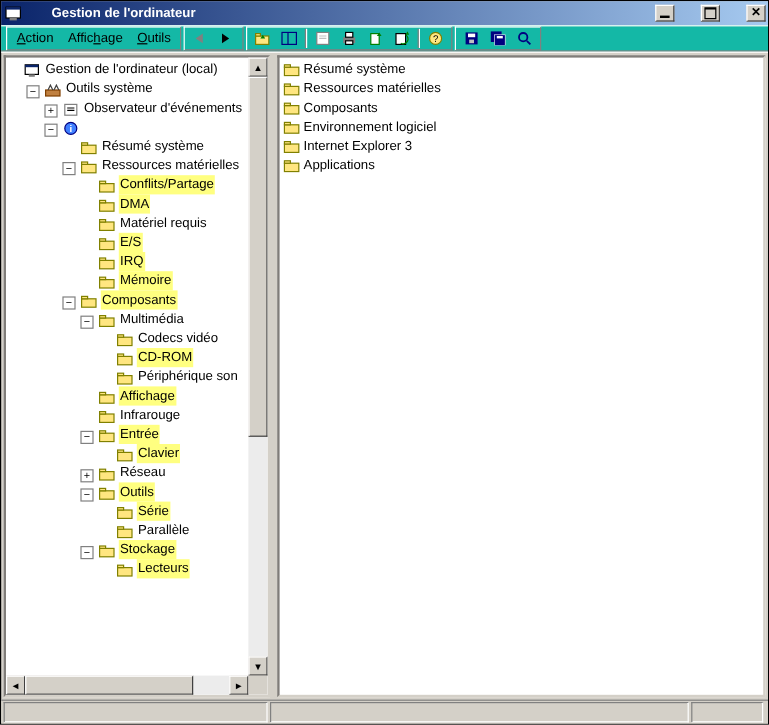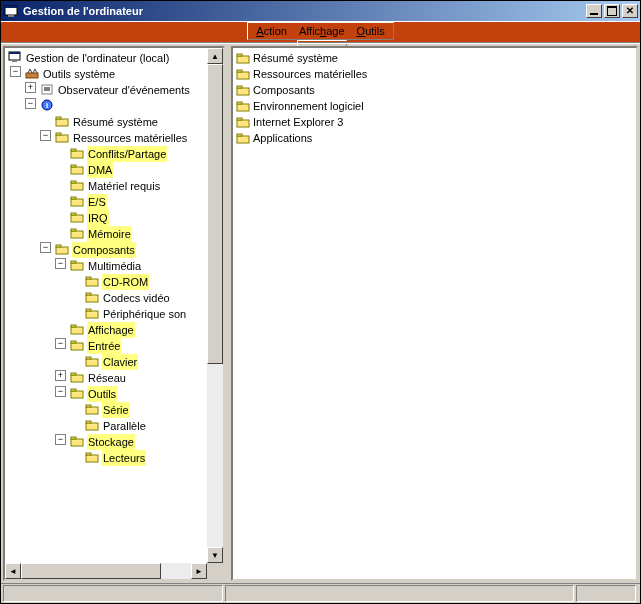--- a/index.html
+++ b/index.html
@@ -21,20 +21,21 @@
   
   .titlebar {
     height: 20px;
     background: linear-gradient(to right, #0a246a, #a6caf0);
     color: #fff;
     display: flex;
     align-items: center;
     padding: 1px 2px;
     font-weight: bold;
     font-size: 11px;
+    gap: 20px;
   }
   .titlebar .title-icon {
     width: 16px; height: 16px;
     margin-right: 4px;
     display: inline-flex;
     align-items: center;
     justify-content: center;
   }
   .titlebar .title-text { flex: 1; }
   .titlebar .ctlbtn {
@@ -51,28 +52,27 @@
     font-size: 9px;
     color: #000;
     cursor: default;
   }
   .titlebar .ctlbtn.min::after { content: ""; display:block; width:8px; height:2px; background:#000; margin-top:6px; }
   .titlebar .ctlbtn.max::after { content: ""; display:block; width:8px; height:7px; border:1px solid #000; border-top-width:2px; }
   .titlebar .ctlbtn.close::after { content: "✕"; font-size: 10px; line-height:1; font-weight:bold;}
   
   .menubar {
     height: 22px;
-    background: #c2410c;
+    background: #14b8a6;
     border-top: 1px solid #fff;
     border-bottom: 1px solid #808080;
     display: flex;
     align-items: center;
     padding: 0 4px;
     gap: 0;
-    flex-direction: column;
   }
   .menubar .menuitems {
     border: 1px solid #fff;
     border-right-color:#808080;
     border-bottom-color:#808080;
     display:flex;
     padding: 1px 2px;
     height: 20px;
     align-items:center;
   }
@@ -154,23 +154,24 @@
   }
   
   .tree {
     padding: 2px;
     white-space: nowrap;
     overflow: hidden;
     height: 100%;
   }
   .tree-row {
     display:flex;
-    align-items:flex-start;
+    align-items:flex-end;
     height:16px;
     line-height:16px;
+    margin-left:12px;
   }
   .expander {
     width:11px; height:11px;
     border:1px solid #808080;
     background:#fff;
     display:inline-flex;
     align-items:center;
     justify-content:center;
     font-size:9px;
     line-height:1;
@@ -549,55 +550,66 @@
             </div>
         <div class="tree-row">
               <span class="ind" style="width:63px"></span>
               <span class="expander-spacer"></span>
               <span class="node-icon">
                 <svg width="14" height="12">
                   <rect x="1" y="4" width="12" height="7" fill="#ffe680" stroke="#808000"></rect>
                   <rect x="1" y="2" width="5" height="2" fill="#ffe680" stroke="#808000"></rect>
                 </svg>
               </span>
+              <span class="node-label">Codecs vidéo</span>
+            </div>
+        <div class="tree-row">
+              <span class="ind" style="width:63px"></span>
+              <span class="expander-spacer"></span>
+              <span class="node-icon">
+                <svg width="14" height="12">
+                  <rect x="1" y="4" width="12" height="7" fill="#ffe680" stroke="#808000"></rect>
+                  <rect x="1" y="2" width="5" height="2" fill="#ffe680" stroke="#808000"></rect>
+                </svg>
+              </span>
               <span class="node-label hl">CD-ROM</span>
             </div>
         <div class="tree-row">
               <span class="ind" style="width:63px"></span>
               <span class="expander-spacer"></span>
               <span class="node-icon">
                 <svg width="14" height="12">
                   <rect x="1" y="4" width="12" height="7" fill="#ffe680" stroke="#808000"></rect>
                   <rect x="1" y="2" width="5" height="2" fill="#ffe680" stroke="#808000"></rect>
                 </svg>
               </span>
-              <span class="node-label">Codecs vidéo</span>
-            </div>
-        <div class="tree-row">
-              <span class="ind" style="width:63px"></span>
-              <span class="expander-spacer"></span>
-              <span class="node-icon">
-                <svg width="14" height="12">
-                  <rect x="1" y="4" width="12" height="7" fill="#ffe680" stroke="#808000"></rect>
-                  <rect x="1" y="2" width="5" height="2" fill="#ffe680" stroke="#808000"></rect>
-                </svg>
-              </span>
               <span class="node-label">Périphérique son</span>
             </div>
 
         <div class="tree-row">
               <span class="ind" style="width:48px"></span>
               <span class="expander-spacer"></span>
               <span class="node-icon">
                 <svg width="14" height="12">
                   <rect x="1" y="4" width="12" height="7" fill="#ffe680" stroke="#808000"></rect>
                   <rect x="1" y="2" width="5" height="2" fill="#ffe680" stroke="#808000"></rect>
                 </svg>
               </span>
               <span class="node-label hl">Affichage</span>
+            </div>
+        <div class="tree-row">
+              <span class="ind" style="width:48px"></span>
+              <span class="expander-spacer"></span>
+              <span class="node-icon">
+                <svg width="14" height="12">
+                  <rect x="1" y="4" width="12" height="7" fill="#ffe680" stroke="#808000"></rect>
+                  <rect x="1" y="2" width="5" height="2" fill="#ffe680" stroke="#808000"></rect>
+                </svg>
+              </span>
+              <span class="node-label">Infrarouge</span>
             </div>
 
         <div class="tree-row">
               <span class="ind" style="width:48px"></span>
               <span class="expander">−</span>
               <span class="node-icon">
                 <svg width="14" height="12">
                   <rect x="1" y="4" width="12" height="7" fill="#ffe680" stroke="#808000"></rect>
                   <rect x="1" y="2" width="5" height="2" fill="#ffe680" stroke="#808000"></rect>
                 </svg>

